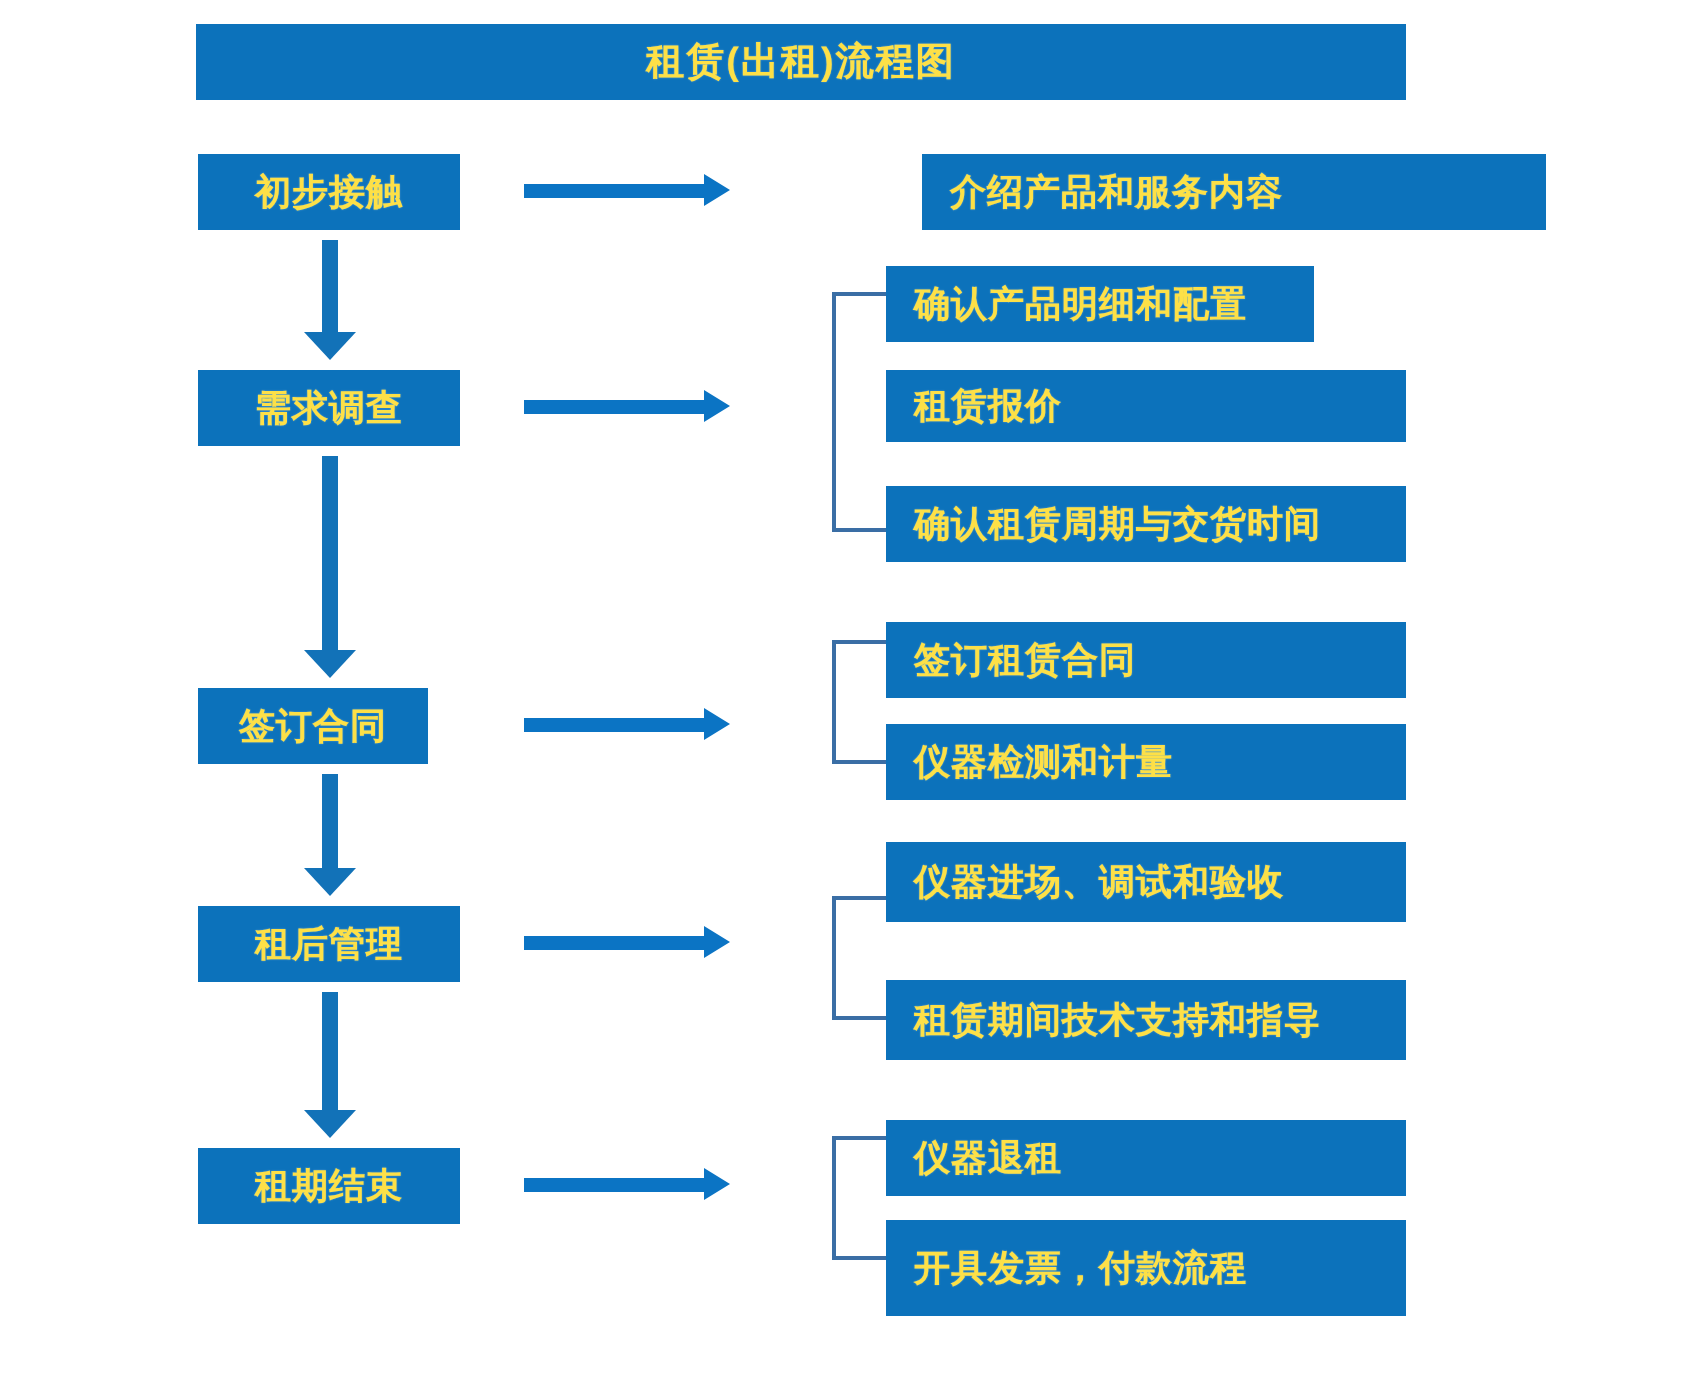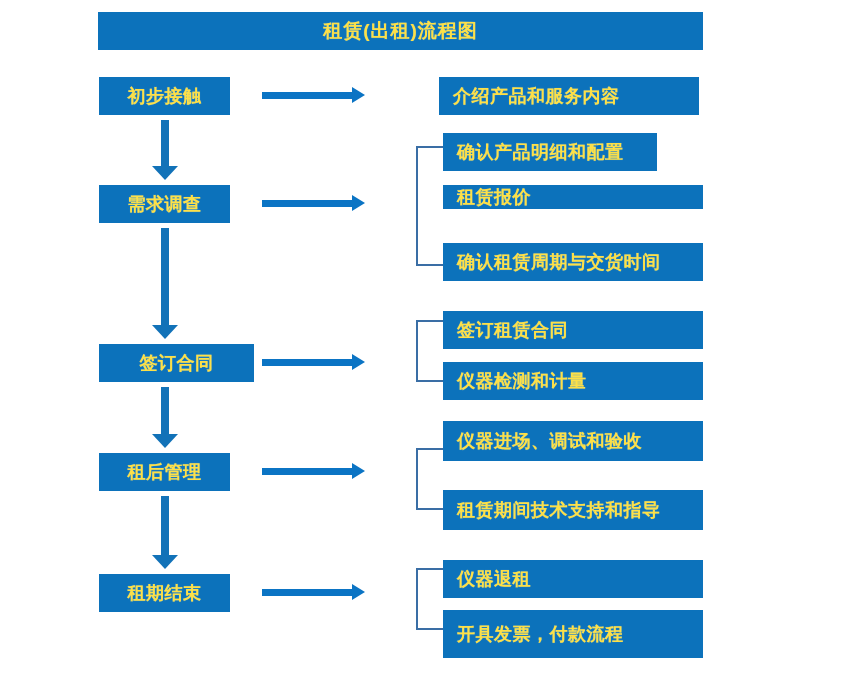--- a/index.html
+++ b/index.html
@@ -110,21 +110,21 @@
   </div>
 
   <div class="box stage-box" style="left:99px; top:77px; width:131px; height:38px;">
     <span>初步接触</span>
   </div>
 
   <div class="box stage-box" style="left:99px; top:185px; width:131px; height:38px;">
     <span>需求调查</span>
   </div>
 
-  <div class="box stage-box" style="left:99px; top:344px; width:155px; height:38px;">
+  <div class="box stage-box" style="left:99px; top:344px; width:115px; height:38px;">
     <span>签订合同</span>
   </div>
 
   <div class="box stage-box" style="left:99px; top:453px; width:131px; height:38px;">
     <span>租后管理</span>
   </div>
 
   <div class="box stage-box" style="left:99px; top:574px; width:131px; height:38px;">
     <span>租期结束</span>
   </div>
@@ -175,29 +175,29 @@
   </div>
 
   <div class="bracket" style="left:416px; top:146px; width:27px; height:120px;"></div>
 
   <div class="bracket" style="left:416px; top:320px; width:27px; height:62px;"></div>
 
   <div class="bracket" style="left:416px; top:448px; width:27px; height:62px;"></div>
 
   <div class="bracket" style="left:416px; top:568px; width:27px; height:62px;"></div>
 
-  <div class="box detail-box" style="left:439px; top:77px; width:260px; height:38px;">
+  <div class="box detail-box" style="left:461px; top:77px; width:312px; height:38px;">
     <span>介绍产品和服务内容</span>
   </div>
 
   <div class="box detail-box" style="left:443px; top:133px; width:214px; height:38px;">
     <span>确认产品明细和配置</span>
   </div>
 
-  <div class="box detail-box" style="left:443px; top:185px; width:260px; height:24px;">
+  <div class="box detail-box" style="left:443px; top:185px; width:260px; height:36px;">
     <span>租赁报价</span>
   </div>
 
   <div class="box detail-box" style="left:443px; top:311px; width:260px; height:38px;">
     <span>签订租赁合同</span>
   </div>
 
   <div class="box detail-box" style="left:443px; top:243px; width:260px; height:38px;">
     <span>确认租赁周期与交货时间</span>
   </div>

